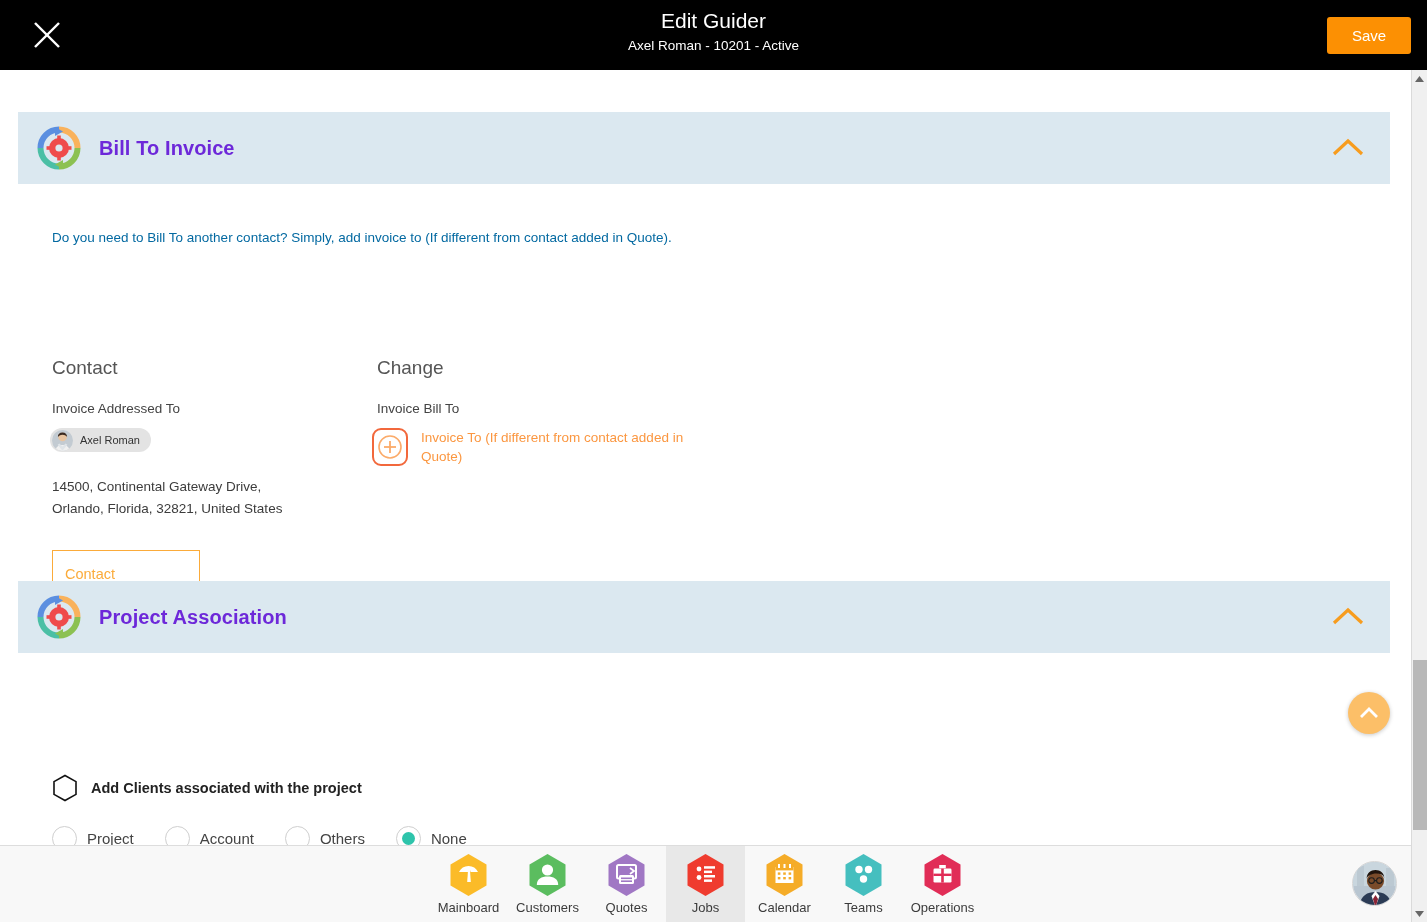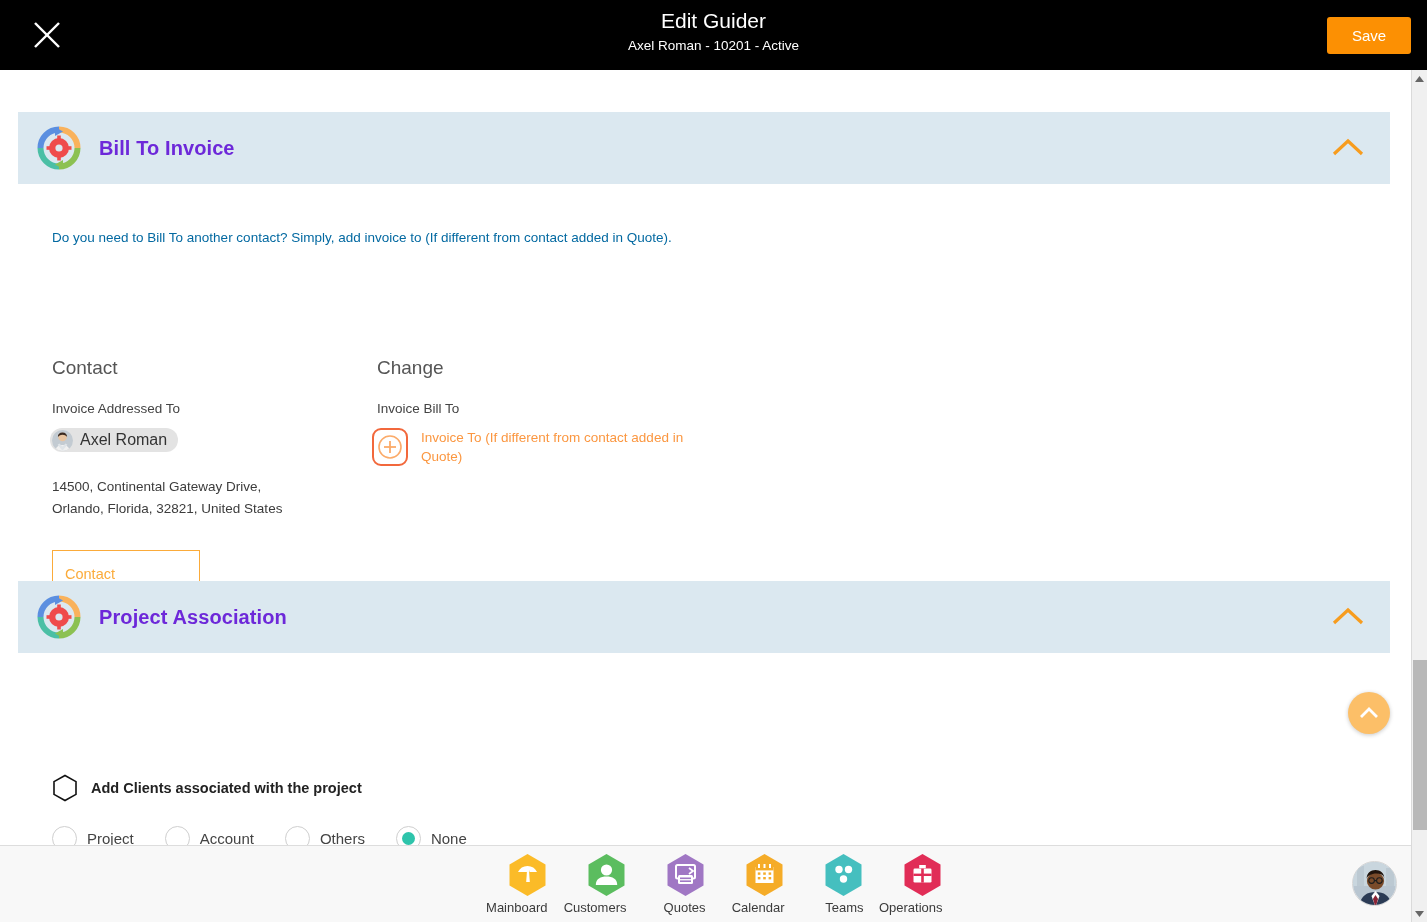--- a/index.html
+++ b/index.html
@@ -121,21 +121,21 @@
     cursor: pointer;
   }
   .chip-avatar {
     width: 21px; height: 21px;
     border-radius: 50%;
     overflow: hidden;
     flex: 0 0 21px;
     margin-right: 7px;
   }
   .chip-name {
-    font-size: 16px;
+    font-size: 11px;
     color: #333333;
   }
   .address {
     position: absolute;
     left: 52px; top: 406px;
     font-size: 13.5px;
     color: #3c3c3c;
     line-height: 22px;
   }
   .review-btn {
@@ -283,21 +283,21 @@
     left: 0; top: 0;
     width: 1411px; height: 76px;
     display: flex;
     align-items: center;
     justify-content: center;
   }
   .nav-item {
     width: 79px; height: 76px;
     display: flex;
     flex-direction: column;
-    align-items: flex-end;
+    align-items: center;
     justify-content: center;
     cursor: pointer;
   }
   .nav-item.active { background: #e8e8e8; }
   .nav-hex { width: 41px; height: 44px; }
   .nav-label {
     margin-top: 3px;
     font-size: 13px;
     color: #3b3b3b;
   }
@@ -510,20 +510,34 @@
           <rect x="11" y="12" width="19" height="13.5" rx="1.5" fill="none" stroke="#ffffff" stroke-width="2"></rect>
           <rect x="13" y="22" width="15" height="9" rx="1.5" fill="#ffffff"></rect>
           <rect x="15" y="24.5" width="11" height="1.6" fill="#a077c4"></rect>
           <rect x="15" y="27.4" width="11" height="1.6" fill="#a077c4"></rect>
           <path d="M24 15 l4 3 -4 3" fill="none" stroke="#ffffff" stroke-width="1.8"></path>
         </svg>
       </span>
       <span class="nav-label">Quotes</span>
     </div>
 
+    <div class="nav-item active">
+      <span class="nav-hex">
+        <svg viewBox="0 0 41 44" width="41" height="44">
+          <polygon points="20.5,1 38.5,11.5 38.5,32.5 20.5,43 2.5,32.5 2.5,11.5" fill="#ef3b2e"></polygon>
+          <circle cx="14" cy="16" r="2.4" fill="#ffffff"></circle>
+          <circle cx="14" cy="24.5" r="2.4" fill="#ffffff"></circle>
+          <rect x="19" y="13.2" width="11" height="2.5" fill="#ffffff"></rect>
+          <rect x="19" y="17.6" width="8" height="2.5" fill="#ffffff"></rect>
+          <rect x="19" y="22" width="11" height="2.5" fill="#ffffff"></rect>
+          <rect x="19" y="26.4" width="8" height="2.5" fill="#ffffff"></rect>
+        </svg>
+      </span>
+      <span class="nav-label">Jobs</span>
+    </div>
 
     <div class="nav-item">
       <span class="nav-hex">
         <svg viewBox="0 0 41 44" width="41" height="44">
           <polygon points="20.5,1 38.5,11.5 38.5,32.5 20.5,43 2.5,32.5 2.5,11.5" fill="#f5ac28"></polygon>
           <rect x="11.5" y="14" width="18" height="16" fill="#ffffff"></rect>
           <rect x="11.5" y="14" width="18" height="3.4" fill="#f5ac28"></rect>
           <g fill="#f5ac28">
             <rect x="13.8" y="19.4" width="2.6" height="2.4"></rect>
             <rect x="19.2" y="19.4" width="2.6" height="2.4"></rect>

